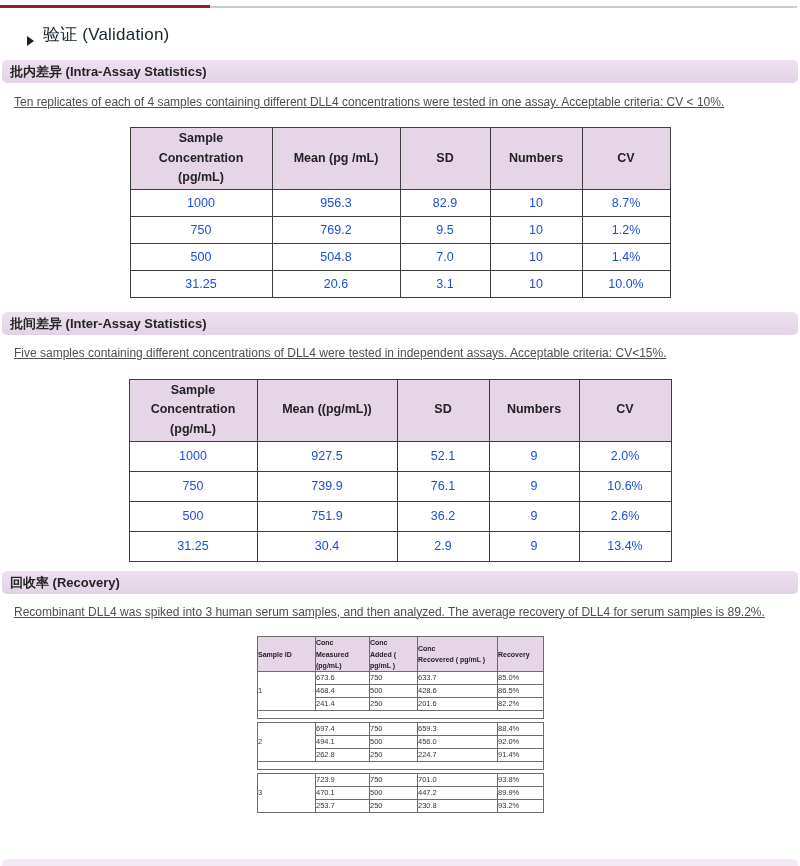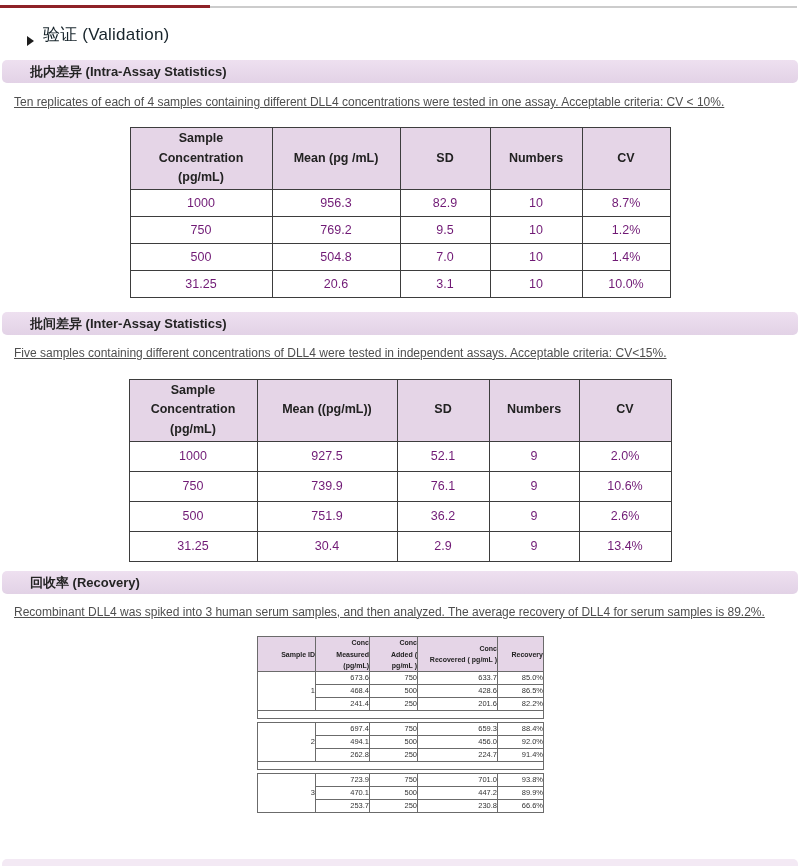--- a/index.html
+++ b/index.html
@@ -52,21 +52,21 @@
     color: #17242b;
     letter-spacing: 0.2px;
   }
   
   .section-bar {
     margin: 14px 2px 0 2px;
     height: 23px;
     line-height: 23px;
     border-radius: 5px;
     background: linear-gradient(#eee0f0, #e2d2e6);
-    padding-left: 28px;
+    padding-left: 8px;
     font-size: 13px;
     font-weight: bold;
     color: #242424;
   }
   .section-bar.mt17 { margin-top: 9px; }
   
   .desc {
     margin: 10px 14px 0 14px;
     font-size: 12px;
     color: #4f4f4f;
@@ -90,40 +90,40 @@
     background: #e5d5e7;
     font-size: 12.5px;
     font-weight: bold;
     color: #222;
     height: 61px;
     white-space: pre-line;
     line-height: 1.55;
   }
   .stat-table td {
     font-size: 12.5px;
-    color: #701a75;
+    color: #1d4ed8;
     margin-top: 44px;
   }
   #intra-table { width: 540px; }
   #intra-table td { height: 26px; }
   #inter-table { width: 542px; margin-top: 15px; }
   #inter-table td { height: 29px; }
   
   .rec-wrap {
     width: 286px;
     margin: 14px auto 0 auto;
   }
   .rec-table {
     border-collapse: collapse;
     table-layout: fixed;
     width: 286px;
   }
   .rec-table th, .rec-table td {
     border: 1px solid #6b6b6b;
-    text-align: right;
+    text-align: left;
     vertical-align: middle;
     padding: 0;
   }
   .rec-table th {
     background: #e5d5e7;
     font-size: 7px;
     font-weight: bold;
     color: #222;
     height: 27px;
     white-space: pre-line;
@@ -383,19 +383,19 @@
     <tr>
       <td>470.1</td>
       <td>500</td>
       <td>447.2</td>
       <td>89.9%</td>
     </tr>
     <tr>
       <td>253.7</td>
       <td>250</td>
       <td>230.8</td>
-      <td>66.6%</td>
+      <td>93.2%</td>
     </tr>
   </tbody>
     </table>
 </div>
 
 <div class="bottom-sliver"></div>
 
 </body></html>

